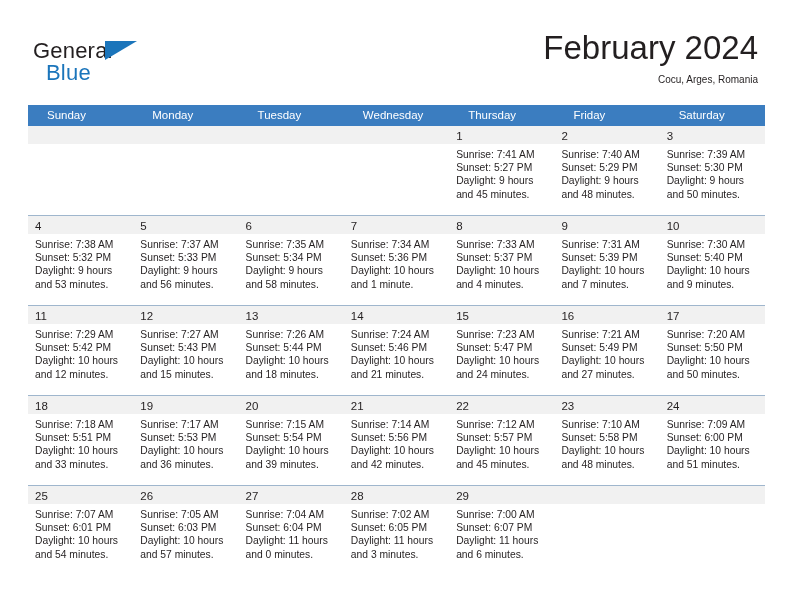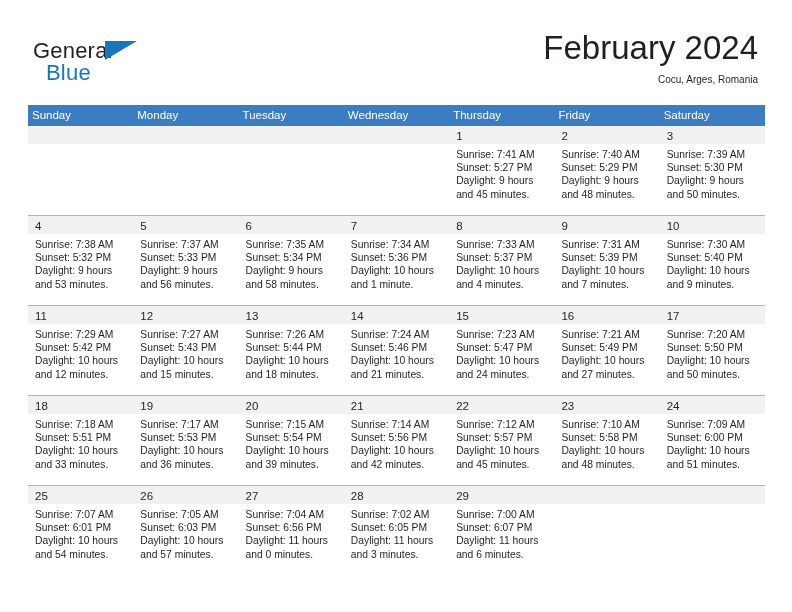--- a/index.html
+++ b/index.html
@@ -97,21 +97,21 @@
   .weekdays {
     display: flex;
     background: #3b7dc0;
     height: 21px;
   }
   .weekday {
     flex: 1 1 0;
     color: #ffffff;
     font-size: 11.5px;
     line-height: 21px;
-    padding-left: 4px;
+    padding-left: 19px;
     box-sizing: border-box;
     white-space: nowrap;
   }
 
   .week {
     display: flex;
     height: 89px;
     border-bottom: 1.4px solid #9fb6cd;
     position: relative;
   }
@@ -432,21 +432,21 @@
               <div>Sunrise: 7:05 AM</div>
               <div>Sunset: 6:03 PM</div>
               <div>Daylight: 10 hours</div>
               <div>and 57 minutes.</div>
             </div>
           </div>
           <div class="day">
             <div class="day-numband"><span class="day-num">27</span></div>
             <div class="day-info">
               <div>Sunrise: 7:04 AM</div>
-              <div>Sunset: 6:56 PM</div>
+              <div>Sunset: 6:04 PM</div>
               <div>Daylight: 11 hours</div>
               <div>and 0 minutes.</div>
             </div>
           </div>
           <div class="day">
             <div class="day-numband"><span class="day-num">28</span></div>
             <div class="day-info">
               <div>Sunrise: 7:02 AM</div>
               <div>Sunset: 6:05 PM</div>
               <div>Daylight: 11 hours</div>

